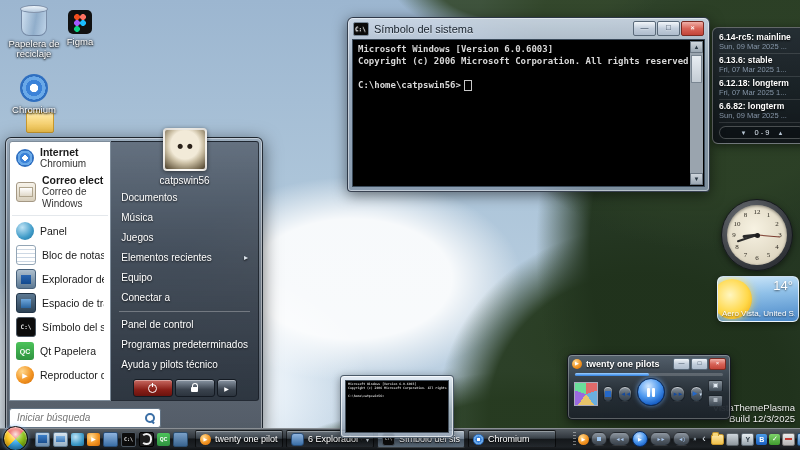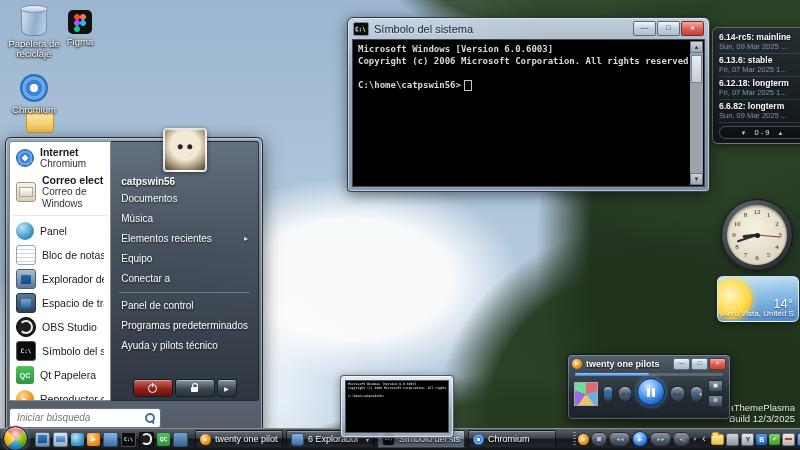--- a/index.html
+++ b/index.html
@@ -105,21 +105,21 @@
   .search-input{flex:1;min-width:0;border:none;outline:none;font-style:italic;font-size:10px;color:#666;font-family:"Liberation Sans",sans-serif;background:transparent;}
   .magnifier{width:11px;height:11px;position:relative;flex:none;}
   .magnifier::before{content:"";position:absolute;left:1px;top:1px;width:6px;height:6px;border:2px solid #3a6ea5;border-radius:50%;}
   .magnifier::after{content:"";position:absolute;left:8px;top:8px;width:4px;height:2px;background:#3a6ea5;transform:rotate(45deg);transform-origin:0 0;}
   .sm-right{flex:1;display:flex;flex-direction:column;color:#fff;background:linear-gradient(rgba(66,76,90,.6), rgba(34,42,52,.78));border:1px solid rgba(20,26,34,.7);border-left:none;border-radius:0 3px 3px 0;}
   .avatar{width:40px;height:40px;margin:-14px auto 0;border-radius:4px;border:2px solid rgba(255,255,255,.8);box-shadow:0 1px 4px rgba(0,0,0,.5);
     background:
       radial-gradient(circle at 38% 42%, #2a2118 0 2px, transparent 3px),
       radial-gradient(circle at 62% 42%, #2a2118 0 2px, transparent 3px),
       radial-gradient(circle at 50% 38%, #f2ead8 0 45%, #c9bda2 60%, #7a6d54 85%, #4a3f2e);}
-  .user-name{padding:4px 10px 2px;font-size:10px;font-weight:bold;text-shadow:0 1px 2px #000;}
+  .user-name{padding:4px 10px 2px;font-size:10px;font-weight:normal;text-shadow:0 1px 2px #000;text-align:center;}
   .sm-right-item{display:flex;justify-content:space-between;align-items:center;padding:4px 10px;font-size:10px;line-height:12px;color:#fff;text-shadow:0 1px 2px rgba(0,0,0,.75);white-space:nowrap;}
   .sm-right-item.divider{height:1px;padding:0;margin:3px 8px;background:rgba(255,255,255,.28);}
   .smr-arrow{font-size:8px;color:#dfe6ee;}
   .power-row{display:flex;gap:2px;justify-content:center;align-items:center;padding:4px 6px 3px;margin-top:auto;}
   .power-btn{height:16px;border-radius:3px;border:1px solid #141a22;display:flex;align-items:center;justify-content:center;box-shadow:inset 0 1px rgba(255,255,255,.4);}
   .pb-power{width:38px;background:linear-gradient(#c96a62,#8a1f18 60%,#6a130e);}
   .pb-lock{width:38px;background:linear-gradient(#8a96a4,#3a434e 60%,#2c343e);}
   .pb-arrow{width:18px;background:linear-gradient(#8a96a4,#3a434e 60%,#2c343e);color:#fff;font-size:6px;}
   .pg{width:7px;height:7px;border:1px solid #fff;border-radius:50%;position:relative;}
   .pg::after{content:"";position:absolute;left:2.5px;top:-2px;width:1px;height:4px;background:#fff;}
@@ -143,21 +143,21 @@
   .cn:nth-of-type(9){--a:240deg}.cn:nth-of-type(10){--a:270deg}.cn:nth-of-type(11){--a:300deg}.cn:nth-of-type(12){--a:330deg}
   .hand{position:absolute;left:50%;bottom:50%;transform-origin:50% 100%;border-radius:2px;background:#2a2a2a;}
   .hand.hour{width:3px;height:15px;margin-left:-1.5px;transform:rotate(264deg);}
   .hand.minute{width:2px;height:21px;margin-left:-1px;transform:rotate(252deg);}
   .hand.second{width:1px;height:23px;margin-left:-0.5px;background:#7a3b2e;transform:rotate(95deg);}
   .hub{position:absolute;left:50%;top:50%;width:5px;height:5px;margin:-2.5px;border-radius:50%;background:#1c1c1c;}
   .weatherg{position:absolute;left:717px;top:276px;width:80px;height:44px;z-index:5;border-radius:6px;overflow:hidden;
     background:linear-gradient(175deg,#cfe8fa 0%,#8fc0e8 40%,#4a88c8 100%);border:1px solid rgba(255,255,255,.7);box-shadow:0 2px 6px rgba(0,0,0,.4);}
   .sun{position:absolute;left:-6px;top:2px;width:40px;height:40px;border-radius:50%;
     background:radial-gradient(circle at 45% 40%, #fff6c0, #ffd84a 55%, #f5b81e 80%, rgba(245,184,30,0));box-shadow:0 0 8px rgba(255,220,80,.9);}
-  .temp{position:absolute;right:5px;top:19px;font-size:13px;color:#fff;text-shadow:0 1px 2px rgba(0,0,0,.55);}
+  .temp{position:absolute;right:5px;top:1px;font-size:13px;color:#fff;text-shadow:0 1px 2px rgba(0,0,0,.55);}
   .loc{position:absolute;left:4px;right:3px;bottom:3px;font-size:8px;color:#fff;text-shadow:0 1px 2px rgba(0,0,0,.65);white-space:nowrap;overflow:hidden;}
   
   .wmp{position:absolute;left:567px;top:354px;width:162px;height:64px;z-index:20;border-radius:5px;
     background:linear-gradient(rgba(88,100,114,.92), rgba(38,46,56,.94) 60%, rgba(28,34,42,.95));
     border:1px solid rgba(15,20,26,.9);box-shadow:0 3px 10px rgba(0,0,0,.5), inset 0 0 0 1px rgba(255,255,255,.28);}
   .wmp-title{height:15px;display:flex;align-items:center;gap:4px;padding:1px 4px 0;}
   .wmp-title .ic{width:10px;height:10px;}
   .wmp-title .wmp-icon::before{font-size:5px;}
   .wmp-title-text{font-size:9px;font-weight:bold;color:#fff;text-shadow:0 1px 2px #000;white-space:nowrap;overflow:hidden;}
   .wmp-progress{position:relative;height:3px;margin:2px 7px 1px;background:rgba(255,255,255,.18);border-radius:2px;}
@@ -448,27 +448,20 @@
               </span>
             </div>
             <div class="sm-item">
               <span class="ic plasma-icon"></span>
               <span class="sm-labels">
                 <span class="sm-label">Espacio de trabajo del escritorio Pla...</span>
 
               </span>
             </div>
             <div class="sm-item">
-              <span class="ic obs-icon"></span>
-              <span class="sm-labels">
-                <span class="sm-label">OBS Studio</span>
-
-              </span>
-            </div>
-            <div class="sm-item">
               <span class="ic cmd-icon"></span>
               <span class="sm-labels">
                 <span class="sm-label">Símbolo del sistema</span>
 
               </span>
             </div>
             <div class="sm-item">
               <span class="ic qtcreator-icon"></span>
               <span class="sm-labels">
                 <span class="sm-label">Qt Papelera</span>
@@ -490,20 +483,24 @@
         <div class="avatar"></div>
         <div class="user-name">catpswin56</div>
         <div>
 
         <div class="sm-right-item">
               <span>Documentos</span>
 
             </div>
             <div class="sm-right-item">
               <span>Música</span>
+
+            </div>
+            <div class="sm-right-item">
+              <span>Juegos</span>
 
             </div>
             <div class="sm-right-item">
               <span>Elementos recientes</span>
               <span class="smr-arrow">▸</span>
             </div>
             <div class="sm-right-item">
               <span>Equipo</span>
 
             </div>

